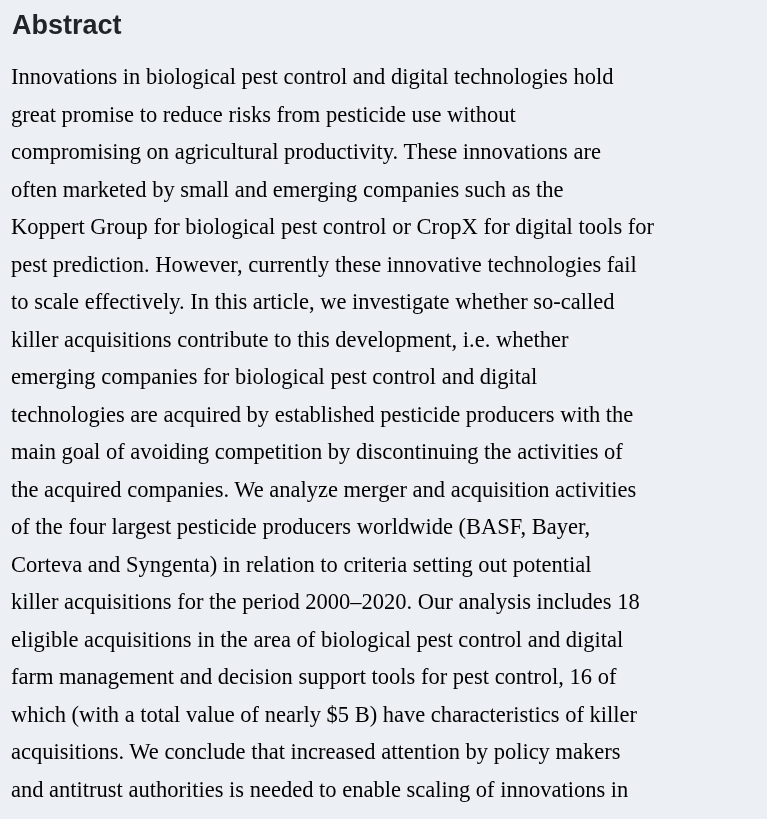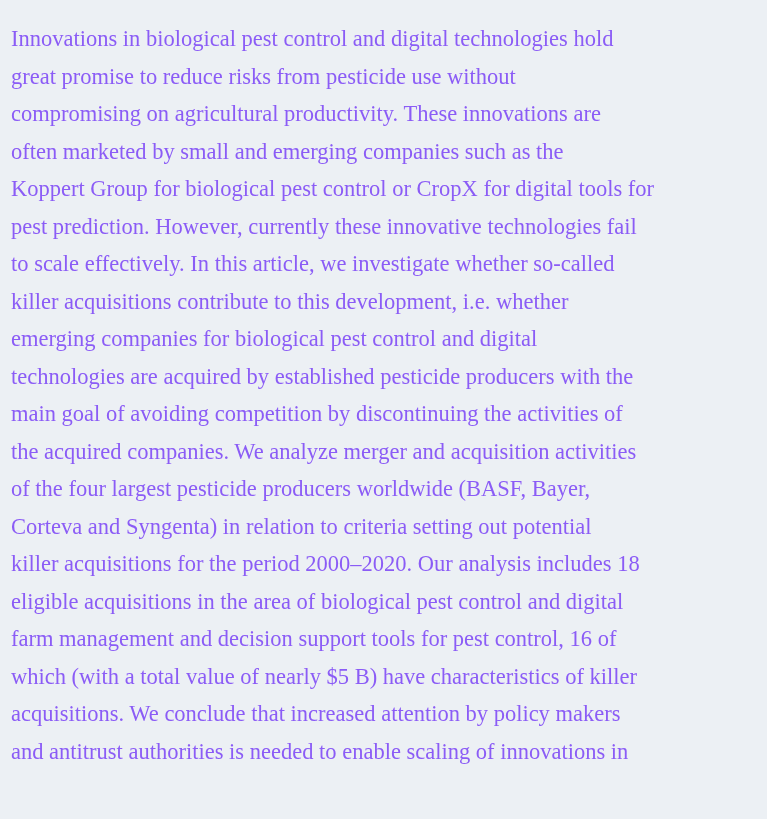--- a/index.html
+++ b/index.html
@@ -35,21 +35,22 @@
     color: #30353b;
     margin: 14px 0 0 0;
     white-space: pre;       
     overflow: hidden;
   }
 </style>
 </head>
 <body style="background: rgb(236, 240, 244);">
 
 <div class="abstract-section">
-  <p class="abstract-paragraph" style="color: #8b5cf6;">Innovations in biological pest control and digital technologies hold
+  <h2 class="abstract-heading" style="color: rgb(33, 37, 41);">Abstract</h2>
+  <p class="abstract-paragraph" style="color: #000000;">Innovations in biological pest control and digital technologies hold
 great promise to reduce risks from pesticide use without
 compromising on agricultural productivity. These innovations are
 often marketed by small and emerging companies such as the
 Koppert Group for biological pest control or CropX for digital tools for
 pest prediction. However, currently these innovative technologies fail
 to scale effectively. In this article, we investigate whether so-called
 killer acquisitions contribute to this development, i.e. whether
 emerging companies for biological pest control and digital
 technologies are acquired by established pesticide producers with the
 main goal of avoiding competition by discontinuing the activities of

